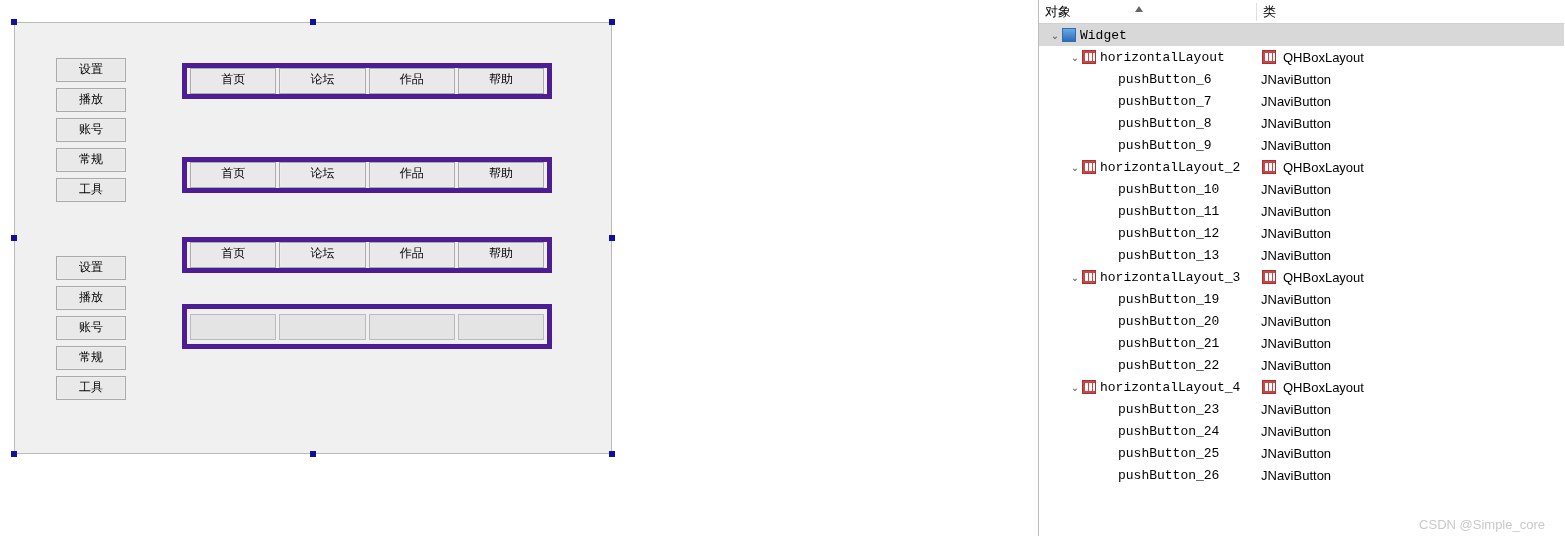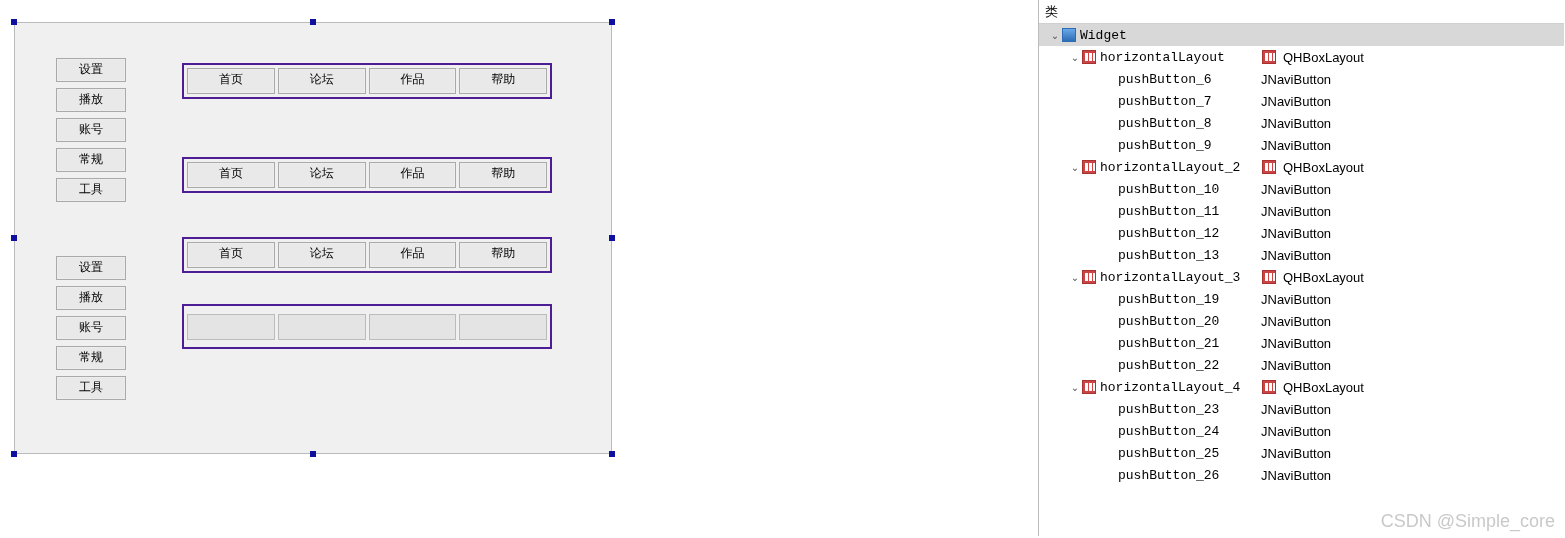--- a/index.html
+++ b/index.html
@@ -53,21 +53,21 @@
     position: absolute;
     display: flex;
     flex-direction: column;
     gap: 6px;
   }
   .vbox1 { left: 42px; top: 36px; }
   .vbox2 { left: 42px; top: 234px; }
 
   .hbox {
     position: absolute;
-    border: 2px solid #4c1d95;
+    border: 5px solid #4c1d95;
     display: flex;
     align-items: center;
     padding: 3px 3px;
     gap: 3px;
   }
   .hbox1 { left: 168px; top: 41px;  width: 370px; height: 36px; }
   .hbox2 { left: 168px; top: 135px; width: 370px; height: 36px; }
   .hbox3 { left: 168px; top: 215px; width: 370px; height: 36px; }
   .hbox4 { left: 168px; top: 282px; width: 370px; height: 45px; }
 
@@ -164,23 +164,23 @@
       linear-gradient(#fff,#fff) 2px 2px/3px 8px no-repeat,
       linear-gradient(#fff,#fff) 6px 2px/3px 8px no-repeat,
       linear-gradient(#fff,#fff) 10px 2px/2px 8px no-repeat,
       linear-gradient(#cc4444,#cc4444);
     border-color:#a83232;
   }
   .obj-label { padding-left:1px;font-family:Liberation Mono, monospace; }
 
   .watermark {
     position:absolute;
-    right:10px; bottom:6px;
+    right:20px; bottom:6px;
     color:#c9c9c9;
-    font-size:18px;
+    font-size:13px;
     font-family: Arial, sans-serif;
     pointer-events:none;
   }
 </style>
 </head>
 <body>
 
 <div class="design-area">
   <div class="form-bg"></div>
   <div class="handle h-tl"></div>
@@ -232,20 +232,24 @@
       <div class="hbtn-empty"></div>
       <div class="hbtn-empty"></div>
       <div class="hbtn-empty"></div>
       <div class="hbtn-empty"></div>
     </div>
   </div>
 </div>
 
 <div class="inspector">
   <div class="tree-head">
+    <div class="col1">
+      <span>对象</span>
+      <span class="sort-ind"></span>
+    </div>
     <div class="col2">
       <span>类</span>
     </div>
   </div>
   <div class="tree-body" id="tree-body">
       <div class="trow sel">
         <div class="c1">
           <span class="indent" style="width: 10px;"></span>
           <span class="twisty">⌄</span>
           <span class="ico ico-widget"></span>

